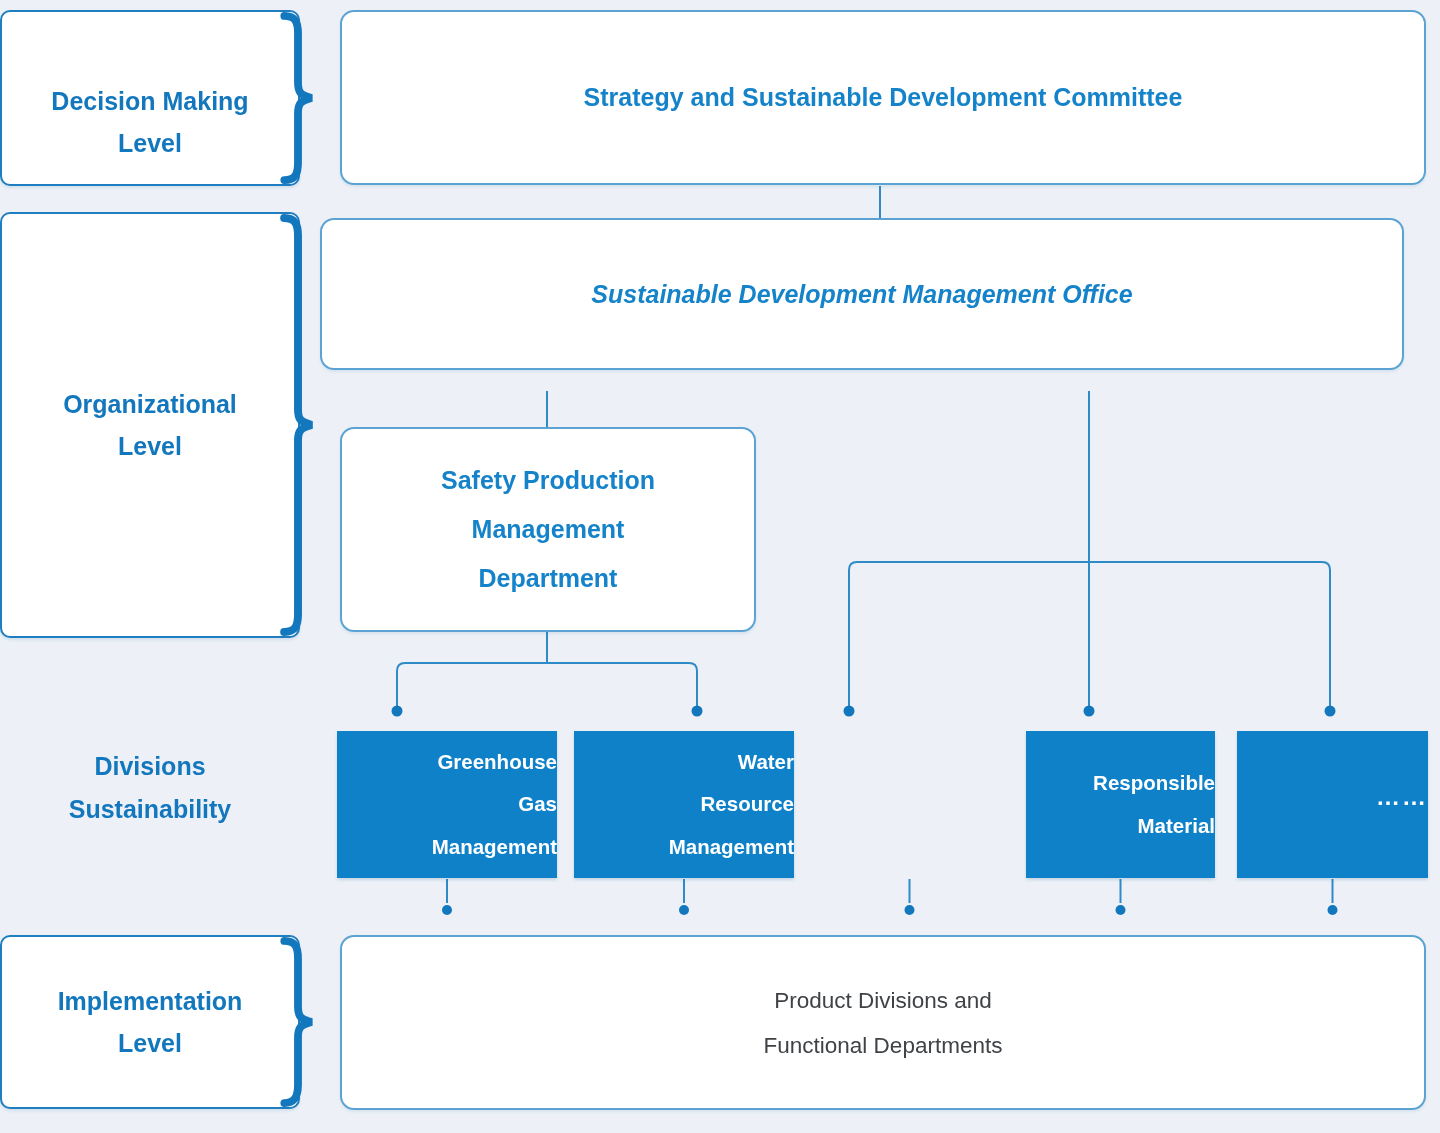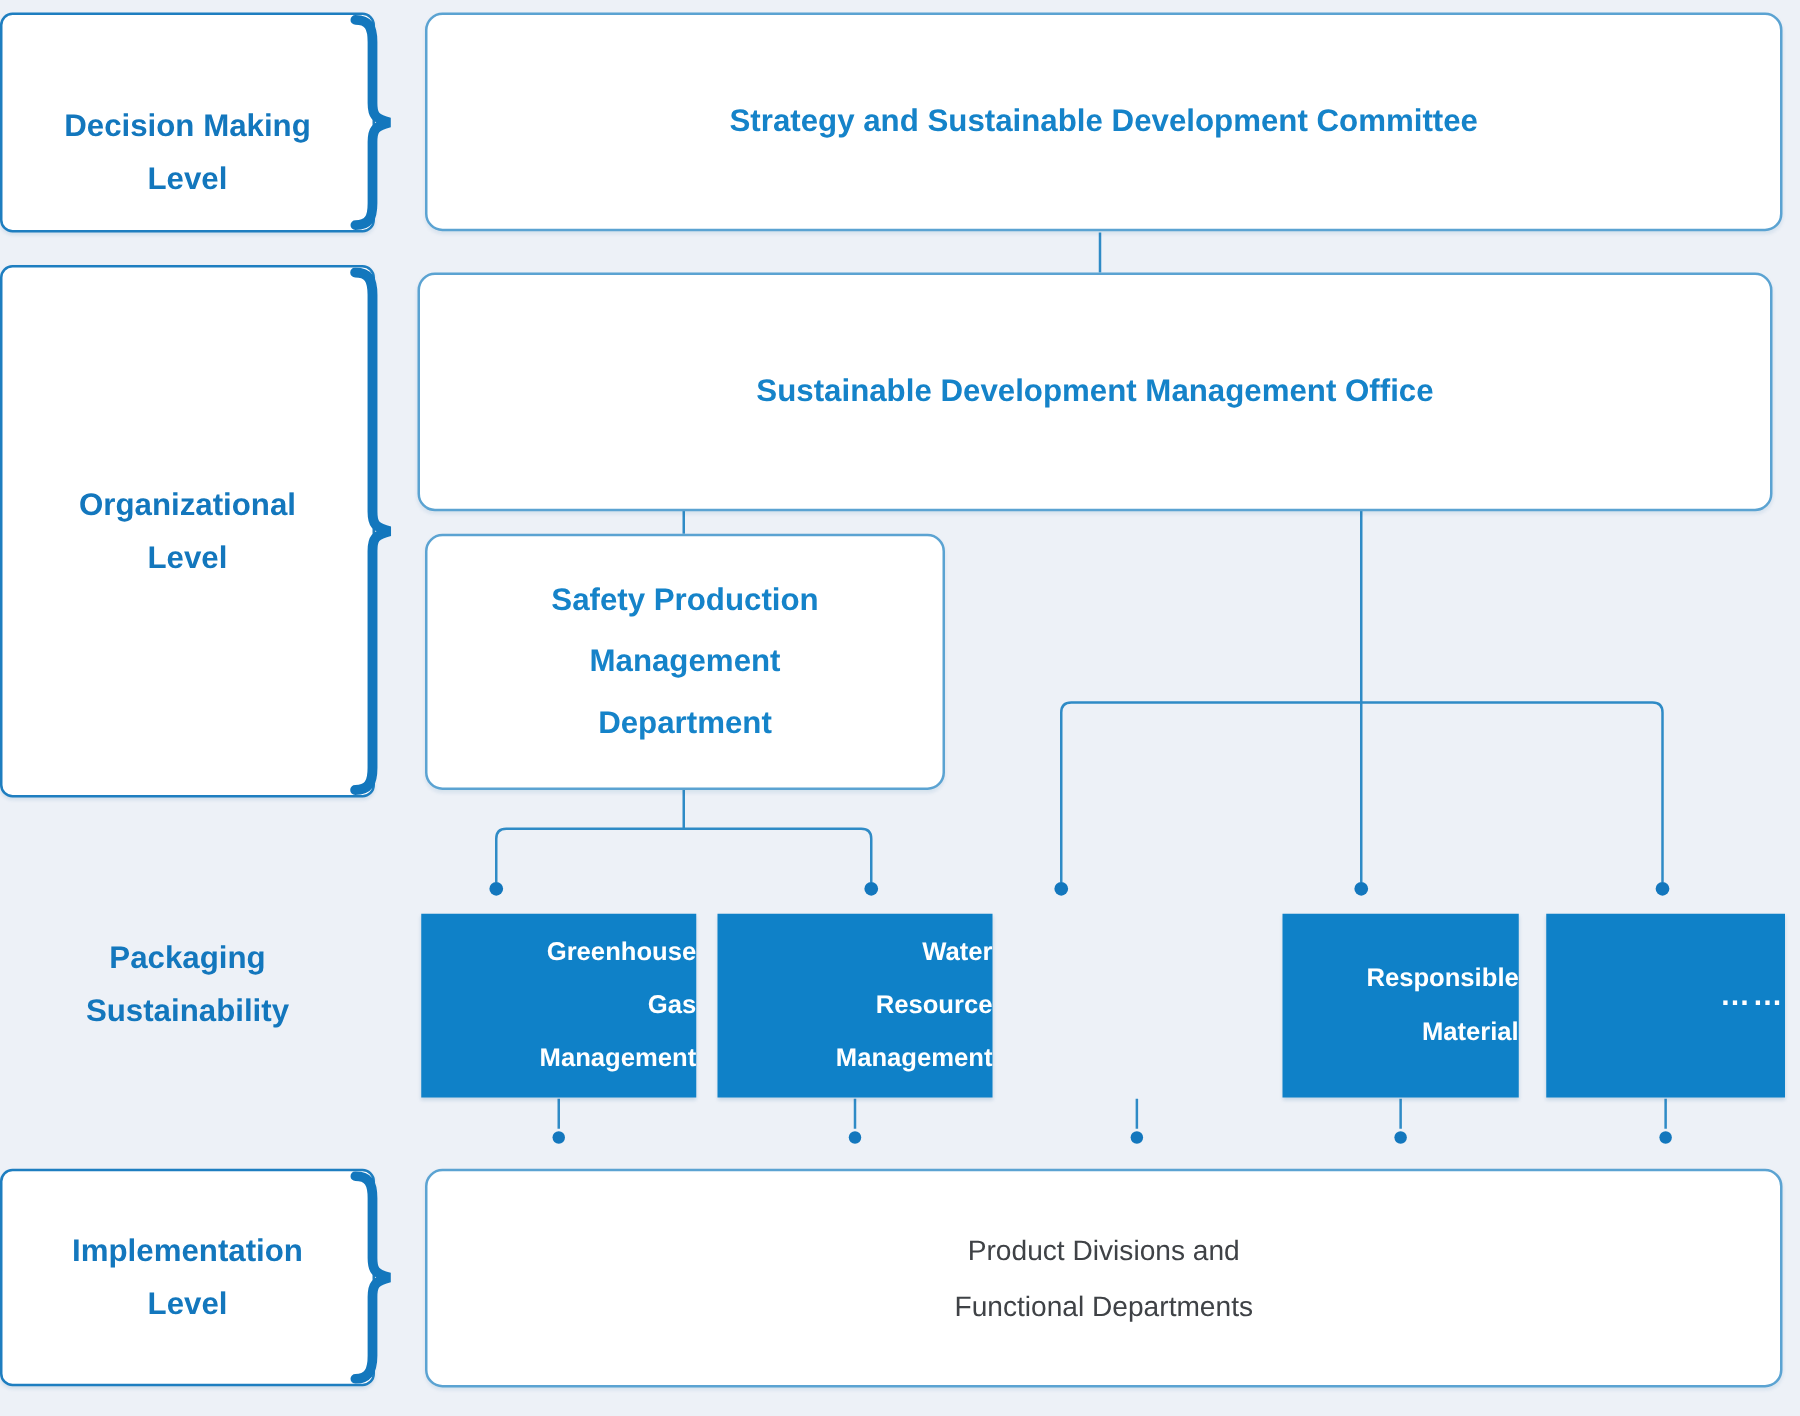--- a/index.html
+++ b/index.html
@@ -69,21 +69,21 @@
     background: #ffffff;
     border: 2px solid var(--box-border);
     border-radius: 14px;
     box-shadow: 0 2px 3px rgba(23, 100, 160, 0.10);
     display: flex;
     flex-direction: column;
     justify-content: center;
     text-align: center;
   }
   .node-committee { left: 340px; top: 10px;  width: 1086px; height: 175px; }
-  .node-office    { left: 334px; top: 218px; width: 1084px; height: 191px; }
+  .node-office    { left: 320px; top: 218px; width: 1084px; height: 152px; font-style: italic; }
   .node-safety    { left: 340px; top: 427px; width: 416px;  height: 205px; }
   .node-implementation { left: 340px; top: 935px; width: 1086px; height: 175px; }
 
   .blue-node-text {
     color: var(--node-text-blue);
     font-size: 25px;
     font-weight: 700;
     line-height: 49px;
   }
   .gray-node-text {
@@ -177,21 +177,21 @@
     <div class="level-text">
         <div>Organizational</div>
         <div>Level</div>
       </div>
     <svg class="brace" viewBox="0 0 40 426">
       <path d="M 6 4 C 17 4 20 10 20 22 L 20 197 C 20 207 22 210 34 213 C 22 216 20 219 20 229 L 20 404 C 20 416 17 422 6 422"></path>
     </svg>
   </div>
 
   <div class="level-material">
-      <div>Packaging</div>
+      <div>Divisions</div>
       <div>Sustainability</div>
     </div>
 
   <div class="level-box level-implementation">
     <div class="level-text">
         <div>Implementation</div>
         <div>Level</div>
       </div>
     <svg class="brace" viewBox="0 0 40 174">
       <path d="M 6 4 C 17 4 20 10 20 22 L 20 71 C 20 81 22 84 34 87 C 22 90 20 93 20 103 L 20 151 C 20 163 17 170 6 170"></path>

